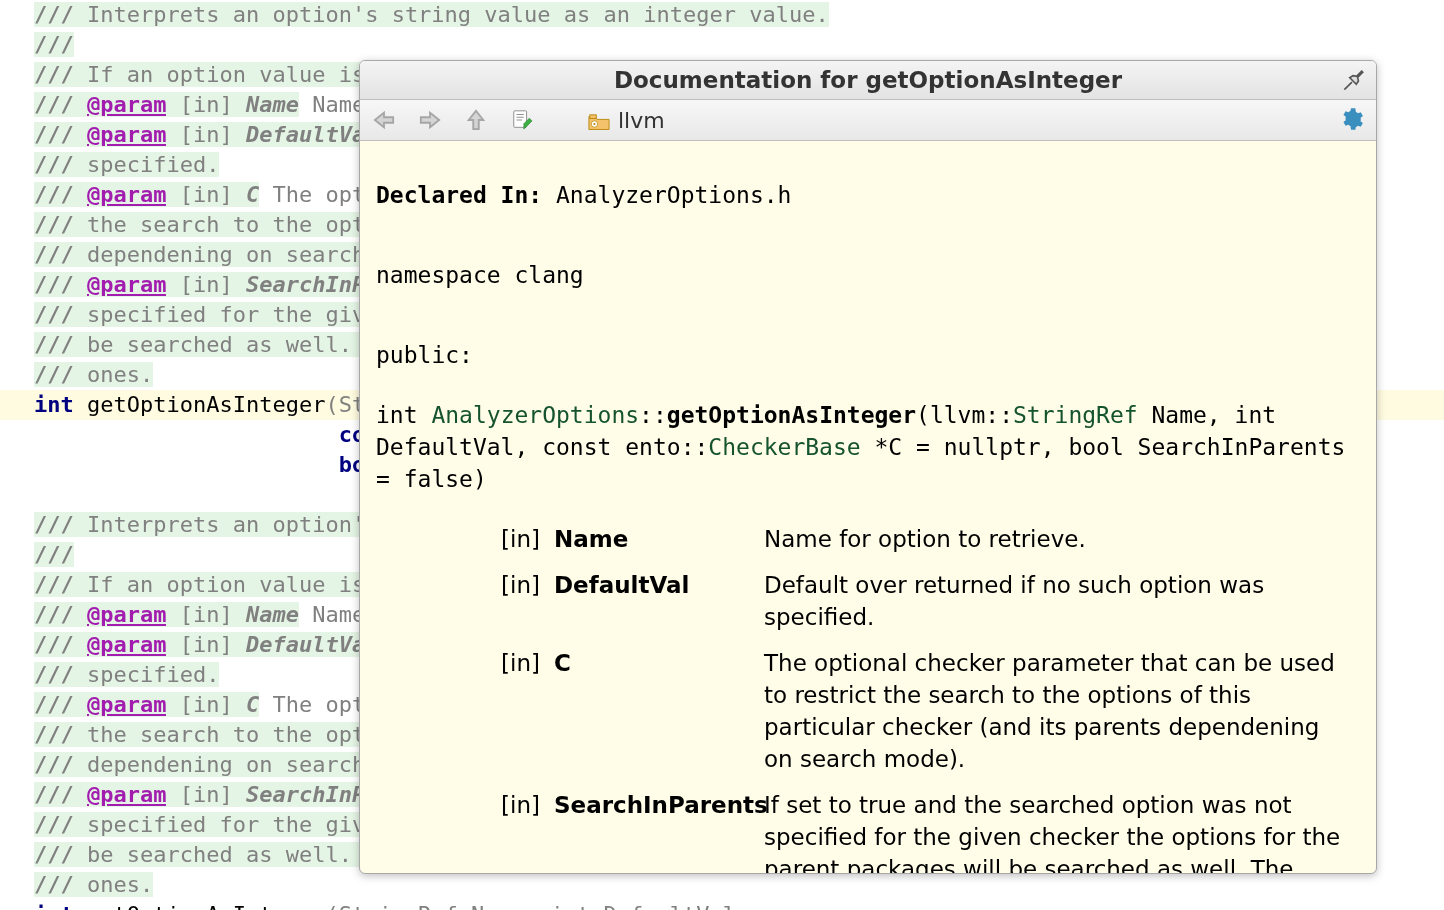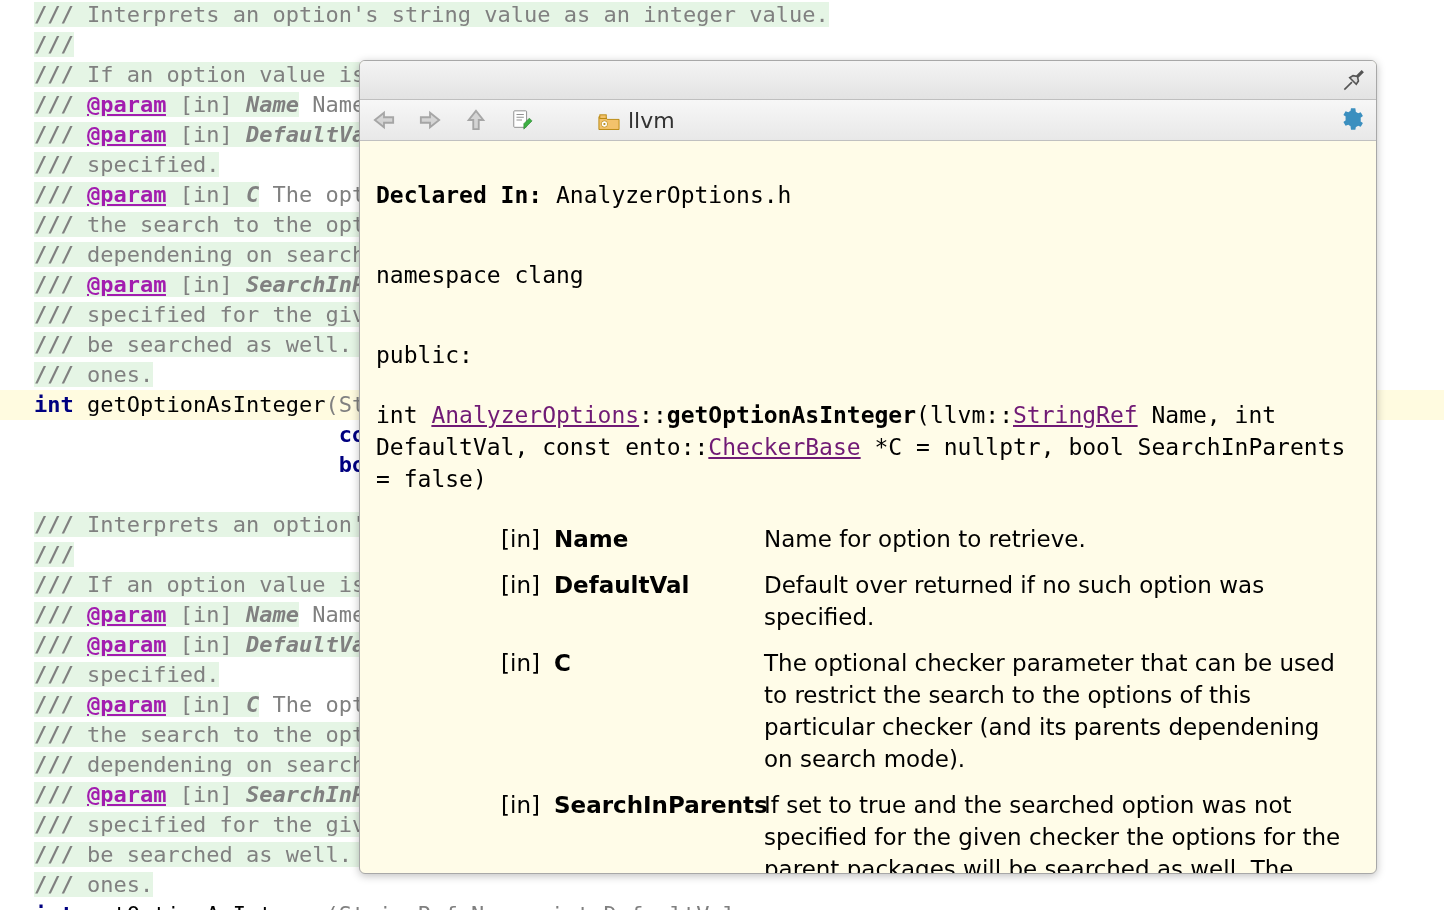--- a/index.html
+++ b/index.html
@@ -16,42 +16,43 @@
   .sig{color:#000080;font-weight:bold;}
   
   .popup{position:absolute;left:359px;top:60px;width:1016px;height:812px;border:1px solid #a8a8a8;border-radius:6px;box-shadow:0 2px 8px rgba(0,0,0,.25);background:#fffce8;overflow:hidden;}
   .popup-title{height:38px;line-height:38px;text-align:center;font-weight:bold;font-size:23px;color:#333;background:linear-gradient(#f4f4f4,#e3e3e3);border-bottom:1px solid #bfbfbf;position:relative;}
   .pin{position:absolute;right:10px;top:6px;width:26px;height:26px;}
   .pin svg{width:26px;height:26px;}
   .toolbar{height:40px;background:linear-gradient(#f7f7f7,#e8e8e8);border-bottom:1px solid #c0c0c0;display:flex;align-items:center;padding:0 10px;gap:18px;position:relative;}
   .tb-btn{width:28px;height:28px;display:flex;align-items:center;justify-content:center;color:#6b6b6b;}
   .tb-btn.disabled{opacity:.55;}
   .tb-btn svg{width:22px;height:22px;overflow:visible;}
-  .crumb{display:flex;align-items:center;gap:8px;margin-left:44px;color:#333;font-size:22px;}
+  .crumb{display:flex;align-items:center;gap:8px;margin-left:34px;color:#333;font-size:22px;}
   .crumb .folder-icon{width:22px;height:18px;}
   .gear{position:absolute;right:10px;top:6px;width:28px;height:28px;color:#2f7db0;}
   .gear svg{width:26px;height:26px;}
   .doc-body{padding:10px 16px 20px 16px;font-size:23px;line-height:32px;color:#000;}
   .doc-body .mono{font-family:"DejaVu Sans Mono","Menlo","Consolas",monospace;margin-top:28px;}
-  .doc-body .lnk{color:#701a75;text-decoration:underline;}
+  .doc-body .lnk{color:#14532d;}
   .doc-body b{font-weight:bold;}
   .params{margin-top:4px;}
   .params .hdr{font-weight:bold;}
   .ptable{display:grid;grid-template-columns:90px 200px 1fr;column-gap:10px;row-gap:14px;margin-top:8px;margin-left:78px;}
   .ptable .dir{text-align:right;padding-right:4px;}
   .ptable .nm{font-weight:bold;}
   .ptable .desc{padding-right:10px;}
 </style>
 </head>
 <body>
 
 <div class="editor" id="editor"><span class="ln"><span class="doc-pfx">///</span><span class="doc-plain"> Interprets an option's string value as an integer value.</span></span><span class="ln"><span class="doc-pfx">///</span><span class="doc-plain"></span></span><span class="ln"><span class="doc-pfx">///</span><span class="doc-plain"> If an option value is not provided, returns the given \p DefaultVal.</span></span><span class="ln"><span class="doc-pfx">///</span><span class="doc-plain"> </span><span class="doc-kw">@param</span><span class="doc-plain"> [in] </span><span class="doc-em">Name</span><span> Name for option to retrieve.</span></span><span class="ln"><span class="doc-pfx">///</span><span class="doc-plain"> </span><span class="doc-kw">@param</span><span class="doc-plain"> [in] </span><span class="doc-em">DefaultVal</span><span> Default value returned if no such option was</span></span><span class="ln"><span class="doc-pfx">///</span><span class="doc-plain"> specified.</span></span><span class="ln"><span class="doc-pfx">///</span><span class="doc-plain"> </span><span class="doc-kw">@param</span><span class="doc-plain"> [in] </span><span class="doc-em">C</span><span> The optional checker parameter that can be used to restrict</span></span><span class="ln"><span class="doc-pfx">///</span><span class="doc-plain"> the search to the options of this particular checker (and its parents</span></span><span class="ln"><span class="doc-pfx">///</span><span class="doc-plain"> dependening on search mode).</span></span><span class="ln"><span class="doc-pfx">///</span><span class="doc-plain"> </span><span class="doc-kw">@param</span><span class="doc-plain"> [in] </span><span class="doc-em">SearchInParents</span><span> If set to true and the searched option was not</span></span><span class="ln"><span class="doc-pfx">///</span><span class="doc-plain"> specified for the given checker the options for the parent packages will</span></span><span class="ln"><span class="doc-pfx">///</span><span class="doc-plain"> be searched as well. The inner packages take precedence over the outer</span></span><span class="ln"><span class="doc-pfx">///</span><span class="doc-plain"> ones.</span></span><span class="ln hl"><span class="kw">int </span><span class="fn">getOptionAsInteger</span><span>(StringRef Name, int DefaultVal,</span></span><span class="ln"><span class="sig">                       const ento::CheckerBase *C = nullptr,</span></span><span class="ln"><span class="sig">                       bool SearchInParents = false);</span></span><span class="ln"> </span><span class="ln"><span class="doc-pfx">///</span><span class="doc-plain"> Interprets an option's string value as an integer value.</span></span><span class="ln"><span class="doc-pfx">///</span><span class="doc-plain"></span></span><span class="ln"><span class="doc-pfx">///</span><span class="doc-plain"> If an option value is not provided, returns the given \p DefaultVal.</span></span><span class="ln"><span class="doc-pfx">///</span><span class="doc-plain"> </span><span class="doc-kw">@param</span><span class="doc-plain"> [in] </span><span class="doc-em">Name</span><span> Name for option to retrieve.</span></span><span class="ln"><span class="doc-pfx">///</span><span class="doc-plain"> </span><span class="doc-kw">@param</span><span class="doc-plain"> [in] </span><span class="doc-em">DefaultVal</span><span> Default value returned if no such option was</span></span><span class="ln"><span class="doc-pfx">///</span><span class="doc-plain"> specified.</span></span><span class="ln"><span class="doc-pfx">///</span><span class="doc-plain"> </span><span class="doc-kw">@param</span><span class="doc-plain"> [in] </span><span class="doc-em">C</span><span> The optional checker parameter that can be used to restrict</span></span><span class="ln"><span class="doc-pfx">///</span><span class="doc-plain"> the search to the options of this particular checker (and its parents</span></span><span class="ln"><span class="doc-pfx">///</span><span class="doc-plain"> dependening on search mode).</span></span><span class="ln"><span class="doc-pfx">///</span><span class="doc-plain"> </span><span class="doc-kw">@param</span><span class="doc-plain"> [in] </span><span class="doc-em">SearchInParents</span><span> If set to true and the searched option was not</span></span><span class="ln"><span class="doc-pfx">///</span><span class="doc-plain"> specified for the given checker the options for the parent packages will</span></span><span class="ln"><span class="doc-pfx">///</span><span class="doc-plain"> be searched as well. The inner packages take precedence over the outer</span></span><span class="ln"><span class="doc-pfx">///</span><span class="doc-plain"> ones.</span></span><span class="ln"><span class="kw">int </span><span class="fn">getOptionAsInteger</span><span>(StringRef Name, int DefaultVal,</span></span></div>
 
 <div class="popup">
   <div class="popup-title">
+    <span>Documentation for getOptionAsInteger</span>
     <span class="pin">
       <svg viewBox="0 0 24 24">
           <g fill="none" stroke="#555" stroke-width="1.5">
             <path d="M4 20 L11 13"></path>
             <path d="M9 9 L15 15 L17 12 L16 7 L20 3 L21 4 L17 8 L12 7 Z" fill="#ddd"></path>
           </g>
         </svg>
     </span>
   </div>
 

